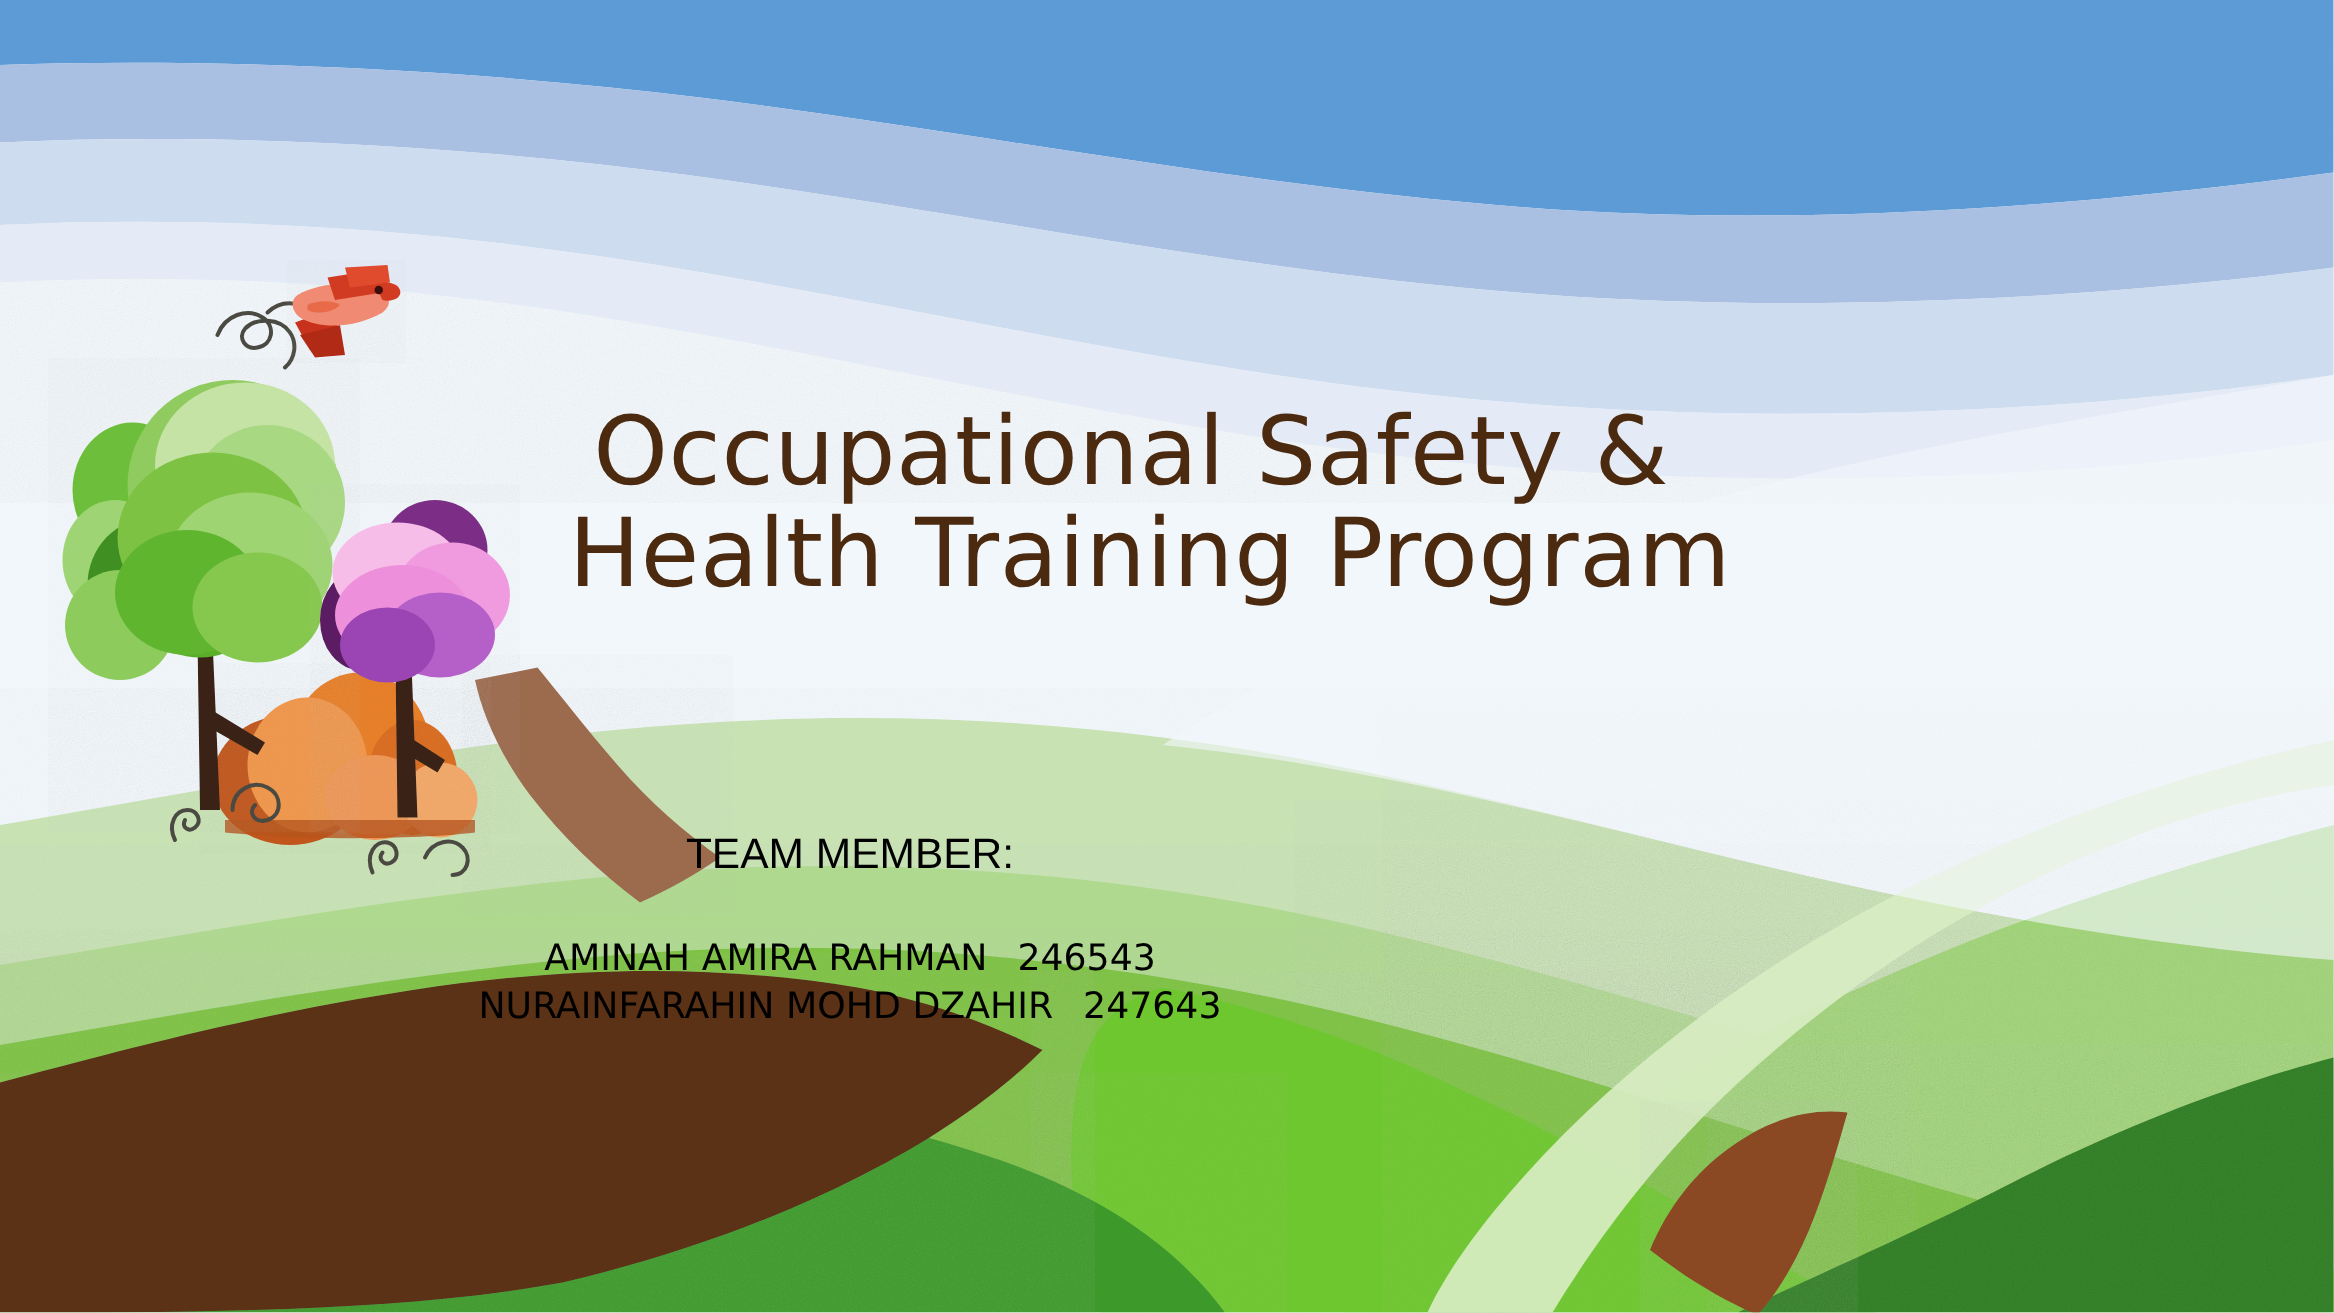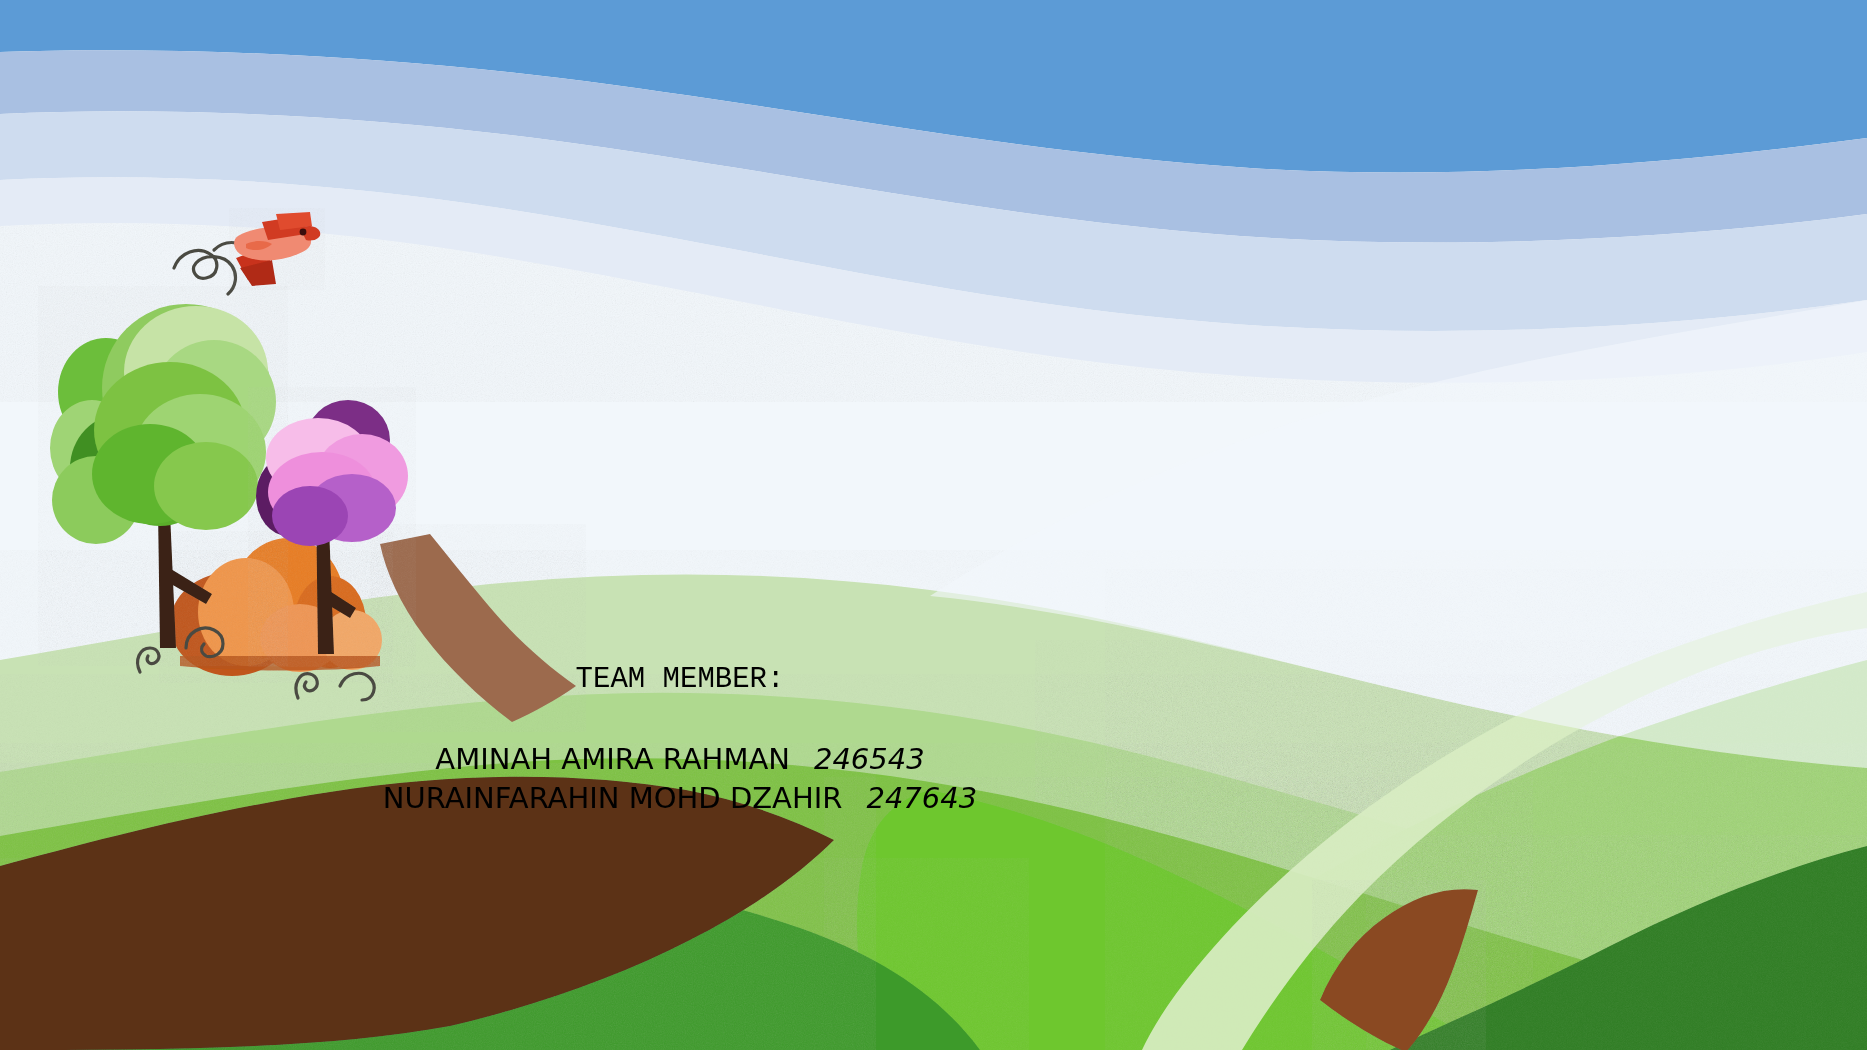--- a/index.html
+++ b/index.html
@@ -49,35 +49,35 @@
   
   #team-block {
     position: absolute;
     left: 240px;
     top: 662px;
     width: 880px;
     text-align: center;
     z-index: 40;
   }
   #team-heading {
-    font-family: Liberation Mono, monospace;
-    font-size: 29px;
+    font-family: Liberation Sans, sans-serif;
+    font-size: 34px;
     color: #000000;
     line-height: 1.25;
     white-space: nowrap;
   }
   #team-spacer { height: 42px; }
   .member-row {
     font-family: "DejaVu Sans", sans-serif;
     font-size: 29px;
     color: #000000;
     line-height: 1.32;
     white-space: nowrap;
   }
-  .member-row .member-id { margin-left: 24px; font-style: italic; }
+  .member-row .member-id { margin-left: 24px; }
 </style>
 </head>
 <body>
 
 <div id="slide">
 
   <svg class="layer" viewBox="0 0 1867 1050" preserveAspectRatio="none" xmlns="http://www.w3.org/2000/svg">
     <defs>
       <filter id="paperTex" x="-5%" y="-5%" width="110%" height="110%">
         <feTurbulence type="fractalNoise" baseFrequency="0.9" numOctaves="3" seed="7" result="n"></feTurbulence>
@@ -302,20 +302,24 @@
 
         <path d="M300 228 C308 224 318 226 320 232 C322 238 314 242 306 240 Z" fill="#D13B22"></path>
         <circle cx="303" cy="232" r="3.4" fill="#3B1109"></circle>
 
         <path d="M246 244 C254 240 266 240 272 244 C266 250 254 252 246 248 Z" fill="#E86A4A"></path>
       </g>
 
     </g>
   </svg>
 
+  <div id="title-block">
+    <div class="title-line" style="color: rgb(75, 42, 16);">Occupational Safety &amp;</div>
+    <div class="title-line" style="color: rgb(75, 42, 16);">Health Training Program</div>
+  </div>
 
   <div id="team-block">
     <div id="team-heading" style="color: rgb(0, 0, 0);">TEAM MEMBER:</div>
     <div id="team-spacer"></div>
     <div id="team-list">
         <div class="member-row"><span>AMINAH AMIRA RAHMAN</span><span class="member-id">246543</span></div>
         <div class="member-row"><span>NURAINFARAHIN MOHD DZAHIR</span><span class="member-id">247643</span></div>
       </div>
   </div>
 

